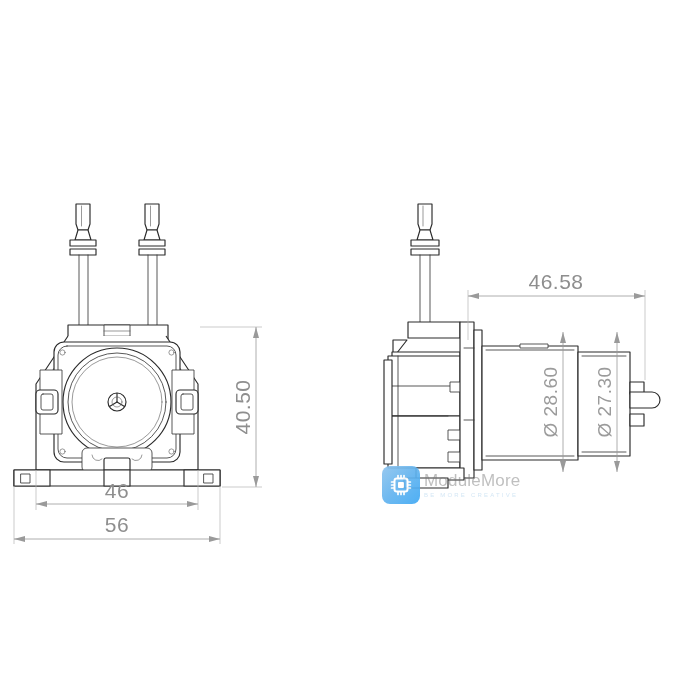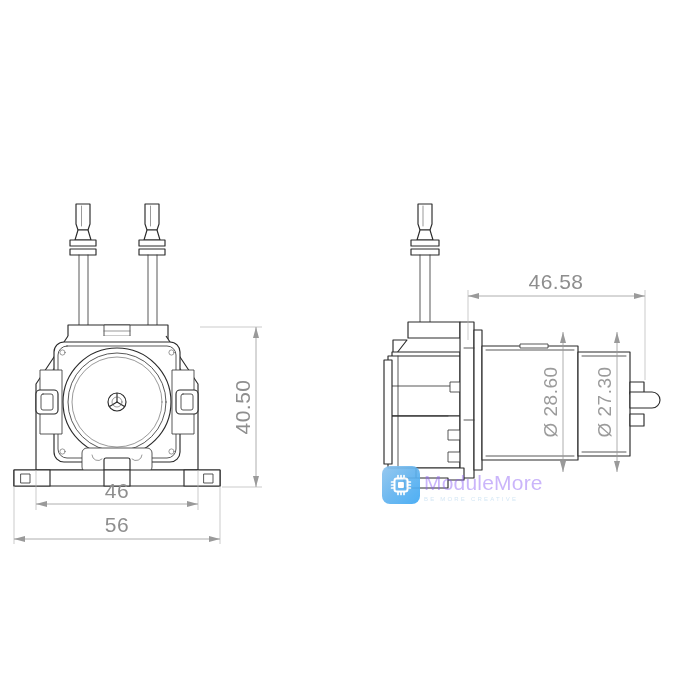--- a/index.html
+++ b/index.html
@@ -102,22 +102,22 @@
     transform: translate(-50%, -50%);
   }
   .watermark-text {
     position: absolute;
     left: 424px;
     top: 472px;
     opacity: 0.45;
   }
   .wm-title {
     font-family: "Liberation Sans", sans-serif;
-    font-size: 21px;
-    color: #8b5cf6;
+    font-size: 17px;
+    color: #737373;
     letter-spacing: 0.2px;
     line-height: 1;
     white-space: nowrap;
   }
   .wm-sub {
     font-family: "Liberation Sans", sans-serif;
     font-size: 6px;
     color: #9ec8e8;
     letter-spacing: 2.2px;
     margin-top: 3px;

